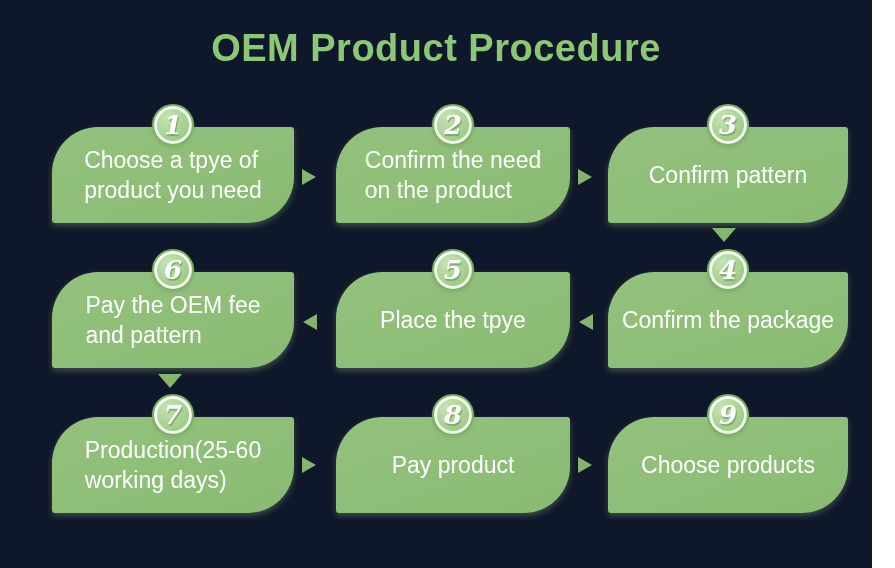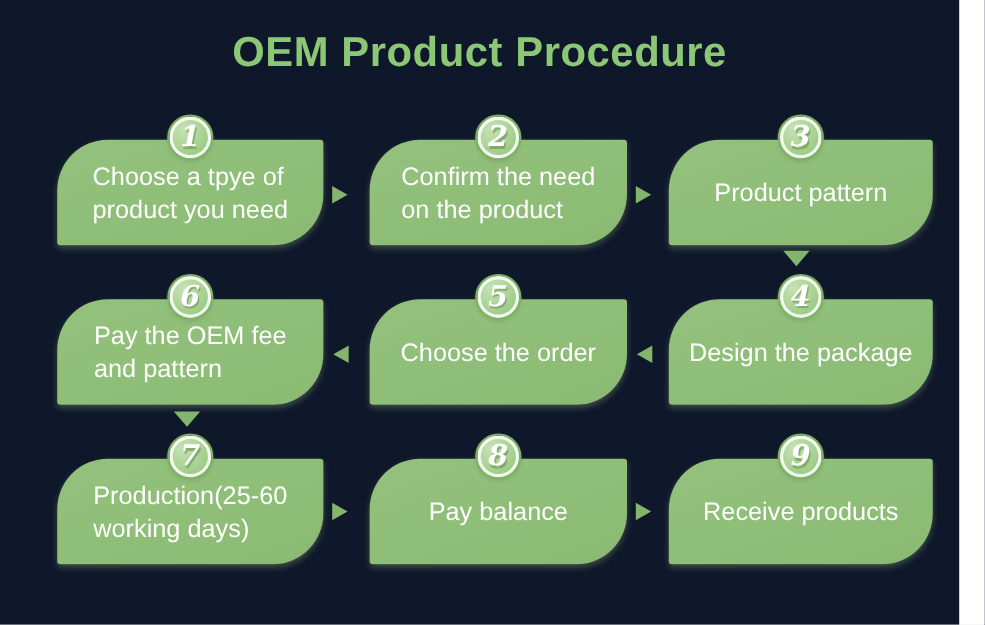--- a/index.html
+++ b/index.html
@@ -87,39 +87,39 @@
         <span>Confirm the need
 on the product</span>
       </div>
   </div>
 
   <div class="step s3">
     <div class="badge">
         <span>3</span>
       </div>
     <div class="label">
-        <span>Product pattern</span>
+        <span>Confirm pattern</span>
       </div>
   </div>
 
   <div class="step s4">
     <div class="badge">
         <span>4</span>
       </div>
     <div class="label">
-        <span>Design the package</span>
+        <span>Confirm the package</span>
       </div>
   </div>
 
   <div class="step s5">
     <div class="badge">
         <span>5</span>
       </div>
     <div class="label">
-        <span>Choose the order</span>
+        <span>Place the tpye</span>
       </div>
   </div>
 
   <div class="step s6">
     <div class="badge">
         <span>6</span>
       </div>
     <div class="label">
         <span>Pay the OEM fee
 and pattern</span>
@@ -134,30 +134,30 @@
         <span>Production(25-60
 working days)</span>
       </div>
   </div>
 
   <div class="step s8">
     <div class="badge">
         <span>8</span>
       </div>
     <div class="label">
-        <span>Pay balance</span>
+        <span>Pay product</span>
       </div>
   </div>
 
   <div class="step s9">
     <div class="badge">
         <span>9</span>
       </div>
     <div class="label">
-        <span>Receive products</span>
+        <span>Choose products</span>
       </div>
   </div>
 
   <div class="arrow right a12"></div>
   <div class="arrow right a23"></div>
   <div class="arrow down  a34"></div>
   <div class="arrow left  a45"></div>
   <div class="arrow left  a56"></div>
   <div class="arrow down  a67"></div>
   <div class="arrow right a78"></div>

